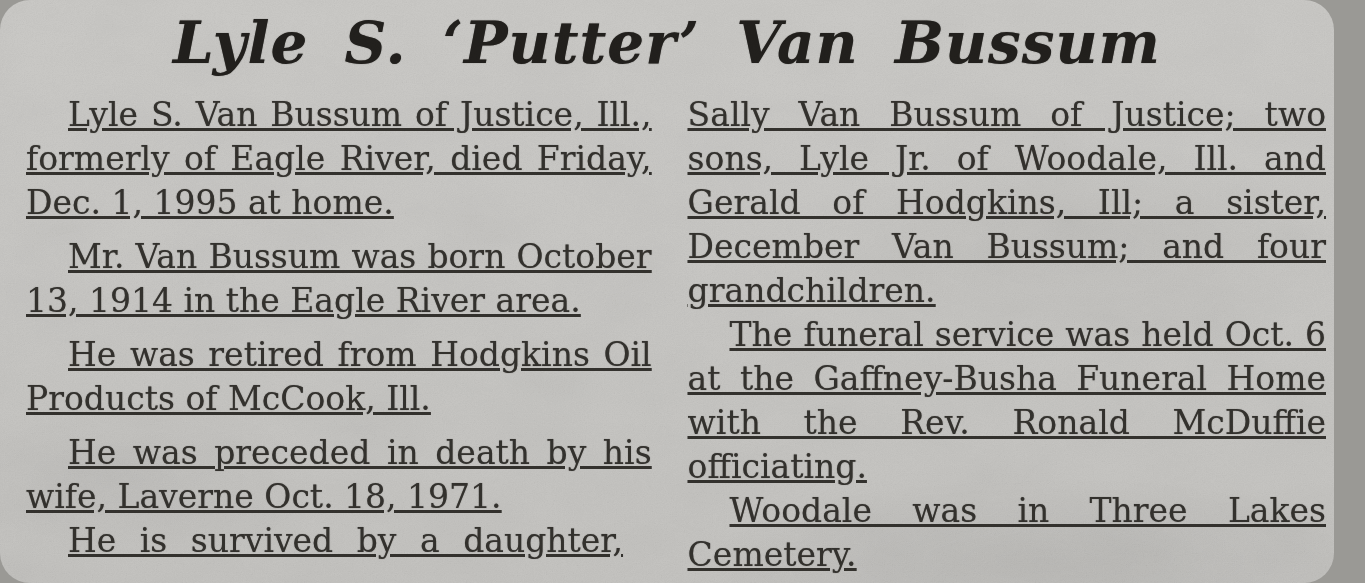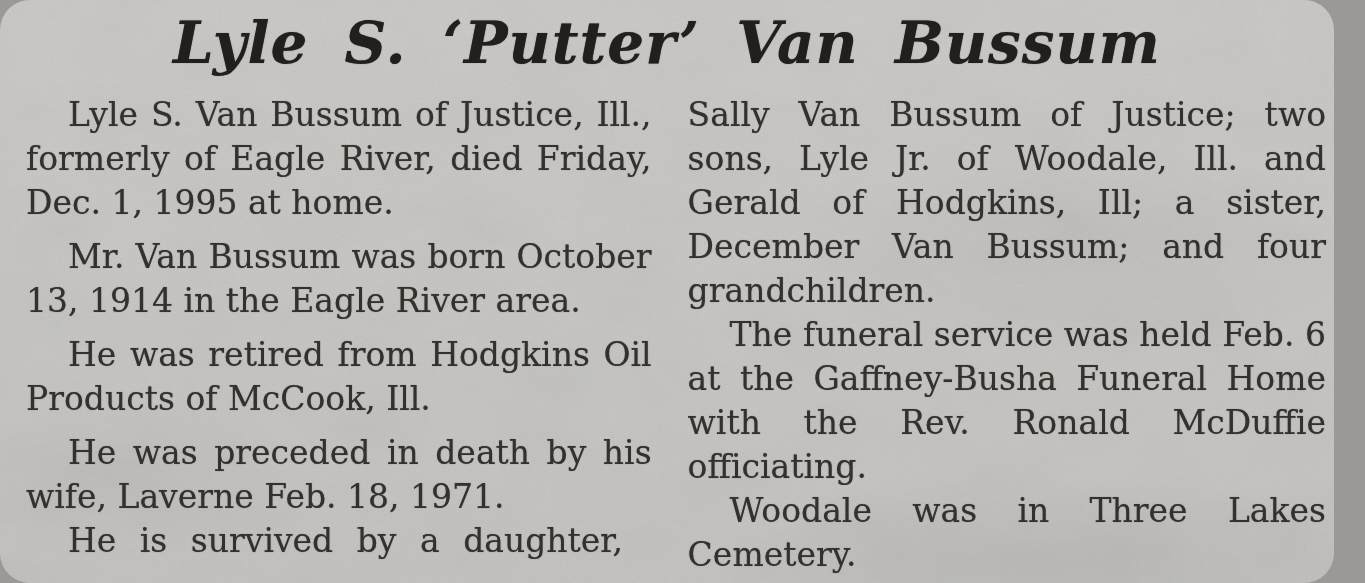--- a/index.html
+++ b/index.html
@@ -37,20 +37,21 @@
     font-style:italic;
     letter-spacing:1px;
     word-spacing:15px;
     color:var(--headline-ink);
     text-shadow:0 0 1px rgba(30,28,25,0.6);
   }
   .columns{
     display:flex;
     gap:36px;
     padding:13px 8px 0 26px;
+    text-decoration:underline;
   }
   .col{
     font-size:33px;
     line-height:44px;
     text-align:justify;
     text-shadow:0 0 1px rgba(48,46,42,0.55);
   }
   .col-left{width:637px;}
   .col-right{width:650px;}
   .col p{margin:0;hyphens:manual;}
@@ -64,27 +65,27 @@
 <div class="page">
 
   <h1 class="headline">Lyle S. ‘Putter’ Van Bussum</h1>
 
   <div class="columns">
 
     <div class="col col-left">
       <p class="indent gap">Lyle S. Van Bussum of Justice, Ill., formerly of Eagle River, died Friday, Dec. 1, 1995 at home.</p>
       <p class="indent gap">Mr. Van Bussum was born October 13, 1914 in the Eagle River area.</p>
       <p class="indent gap">He was retired from Hodgkins Oil Products of McCook, Ill.</p>
-      <p class="indent">He was preceded in death by his wife, Laverne Feb. 18, 1971.</p>
+      <p class="indent">He was preceded in death by his wife, Laverne Oct. 18, 1971.</p>
       <p class="indent spread">He is survived by a daughter,</p>
     </div>
 
     <div class="col col-right">
       <p>Sally Van Bussum of Justice; two sons, Lyle Jr. of Woodale, Ill. and Gerald of Hodgkins, Ill; a sister, December Van Bussum; and four grand­children.</p>
-      <p class="indent">The funeral service was held Feb. 6 at the Gaffney-Busha Funeral Home with the Rev. Ronald McDuf­fie officiating.</p>
+      <p class="indent">The funeral service was held Oct. 6 at the Gaffney-Busha Funeral Home with the Rev. Ronald McDuf­fie officiating.</p>
       <p class="indent spread">Woodale was in Three Lakes Cemetery.</p>
     </div>
 
   </div>
 
   <svg class="grain" xmlns="http://www.w3.org/2000/svg" width="1365" height="583">
     <filter id="fineGrain">
       <feTurbulence type="fractalNoise" baseFrequency="0.9" numOctaves="2" seed="7" stitchTiles="stitch"></feTurbulence>
       <feColorMatrix type="saturate" values="0"></feColorMatrix>
     </filter>

